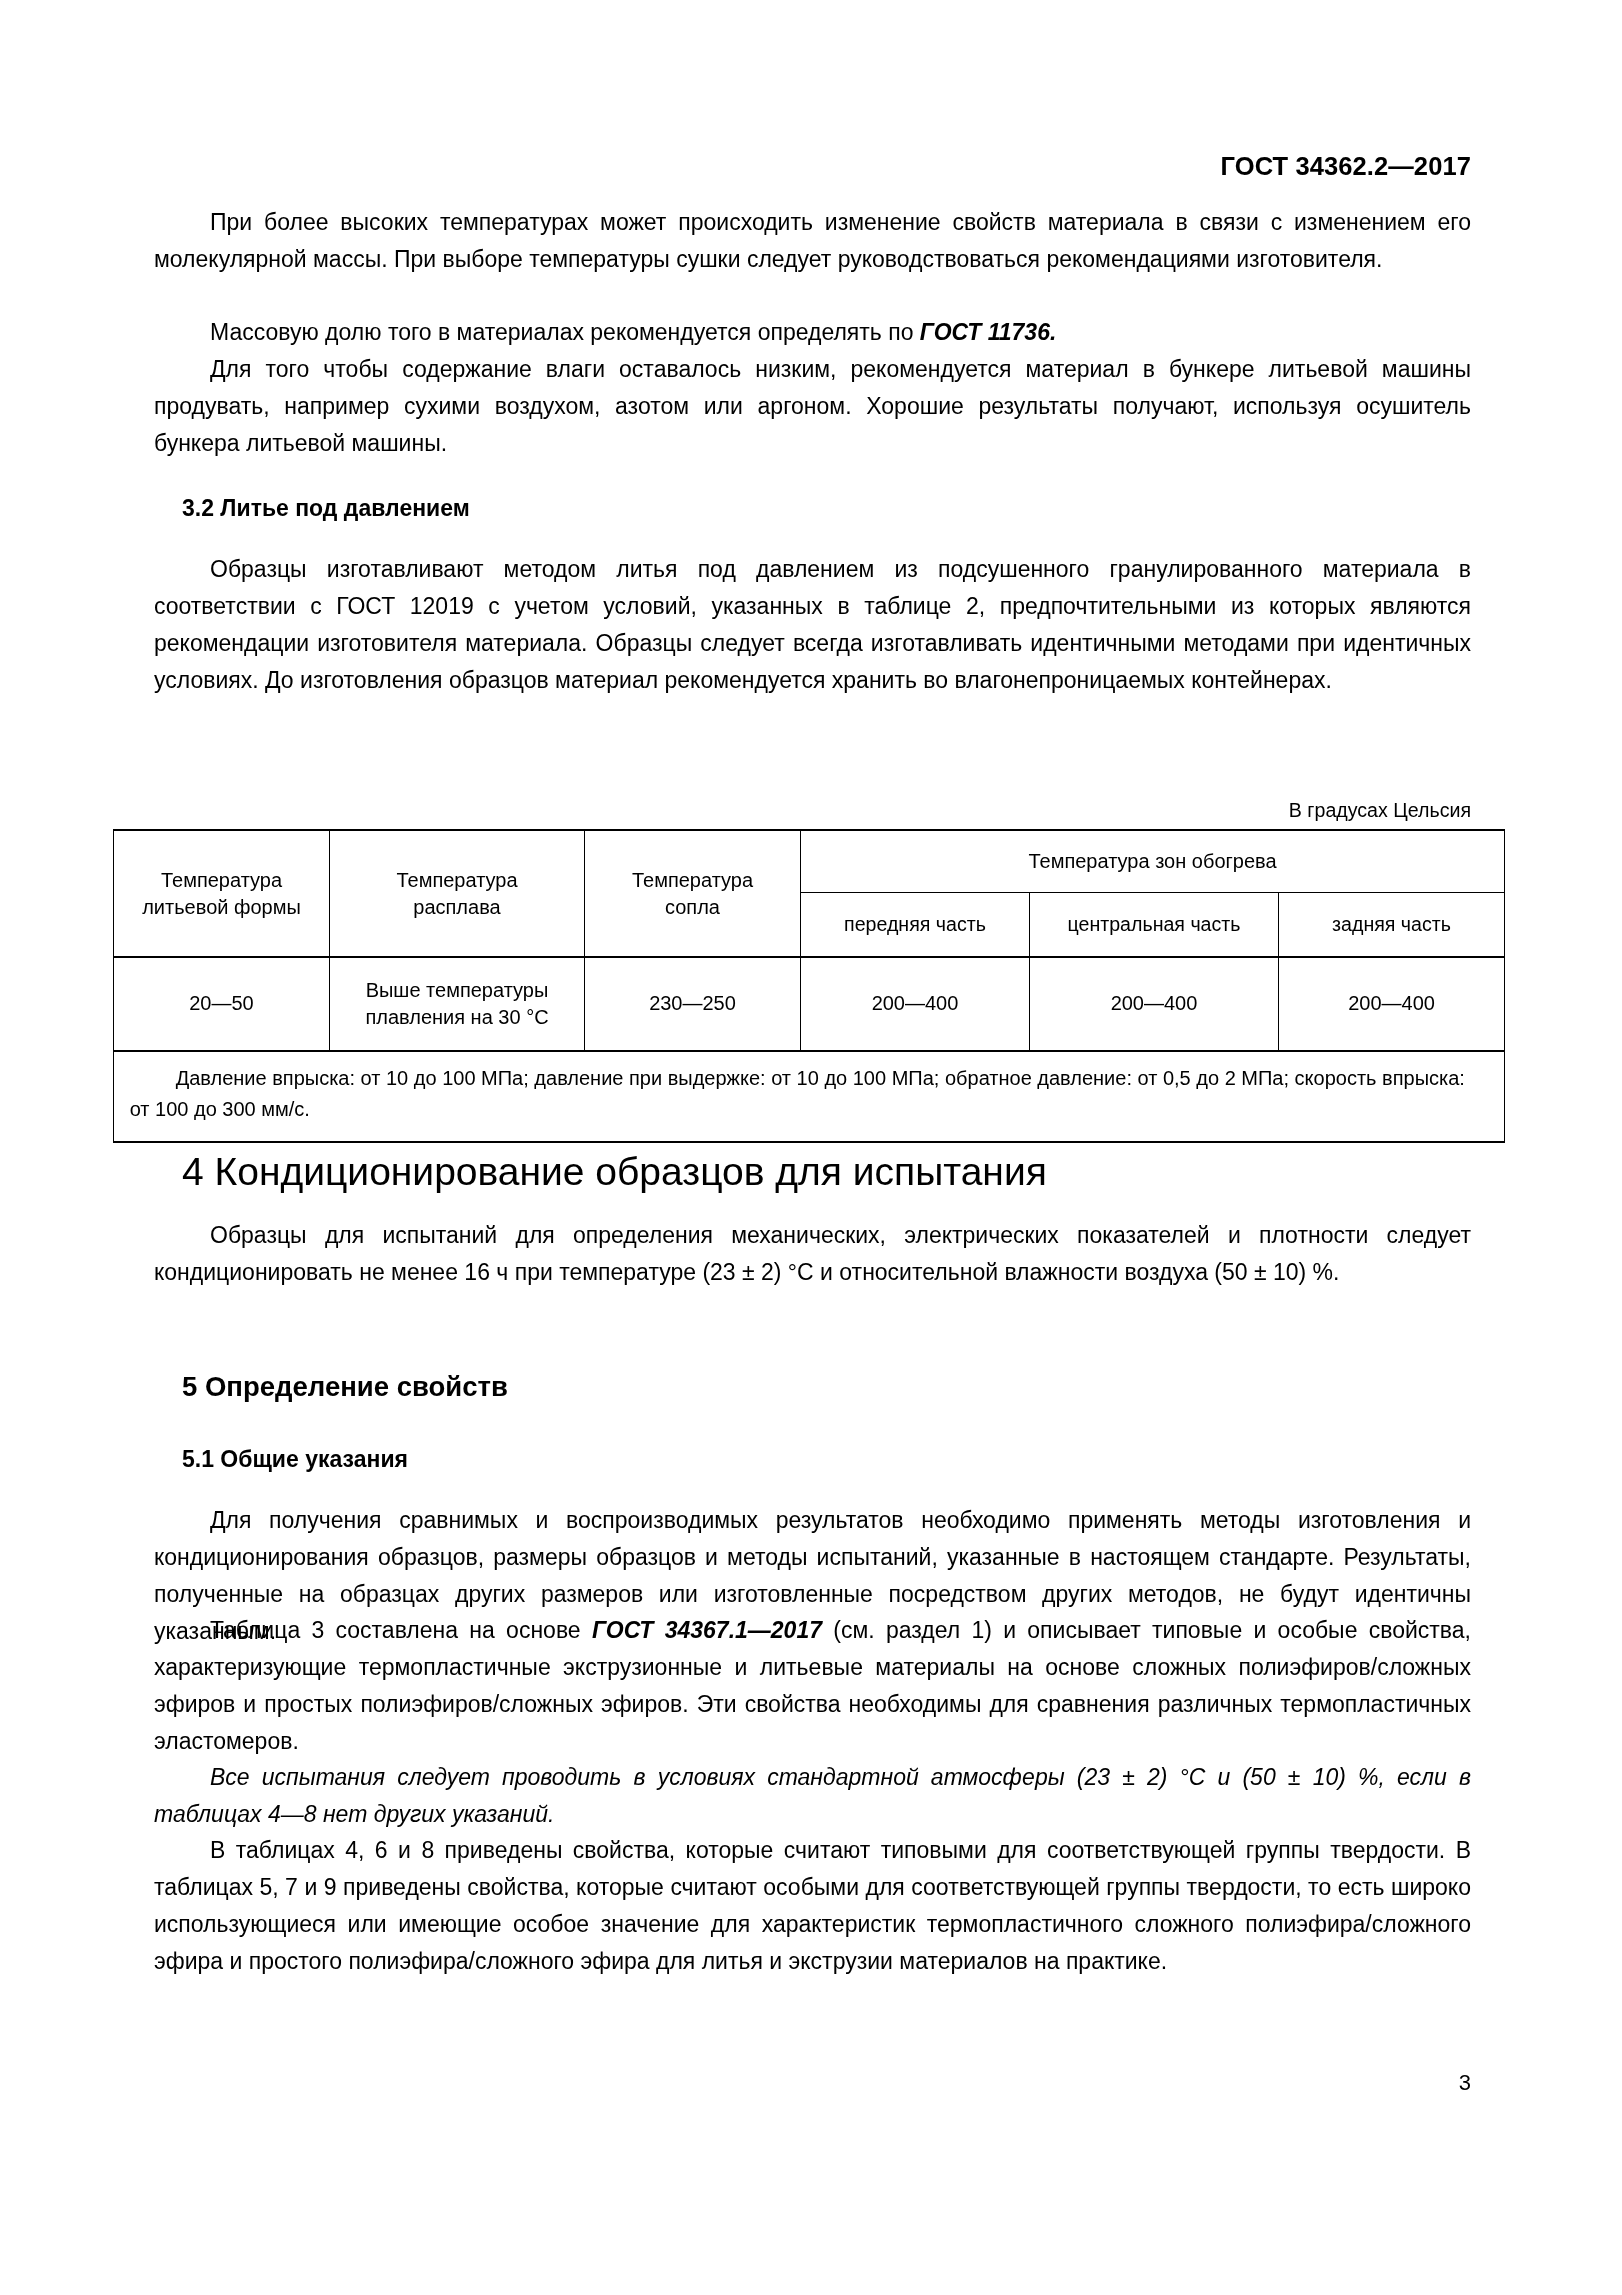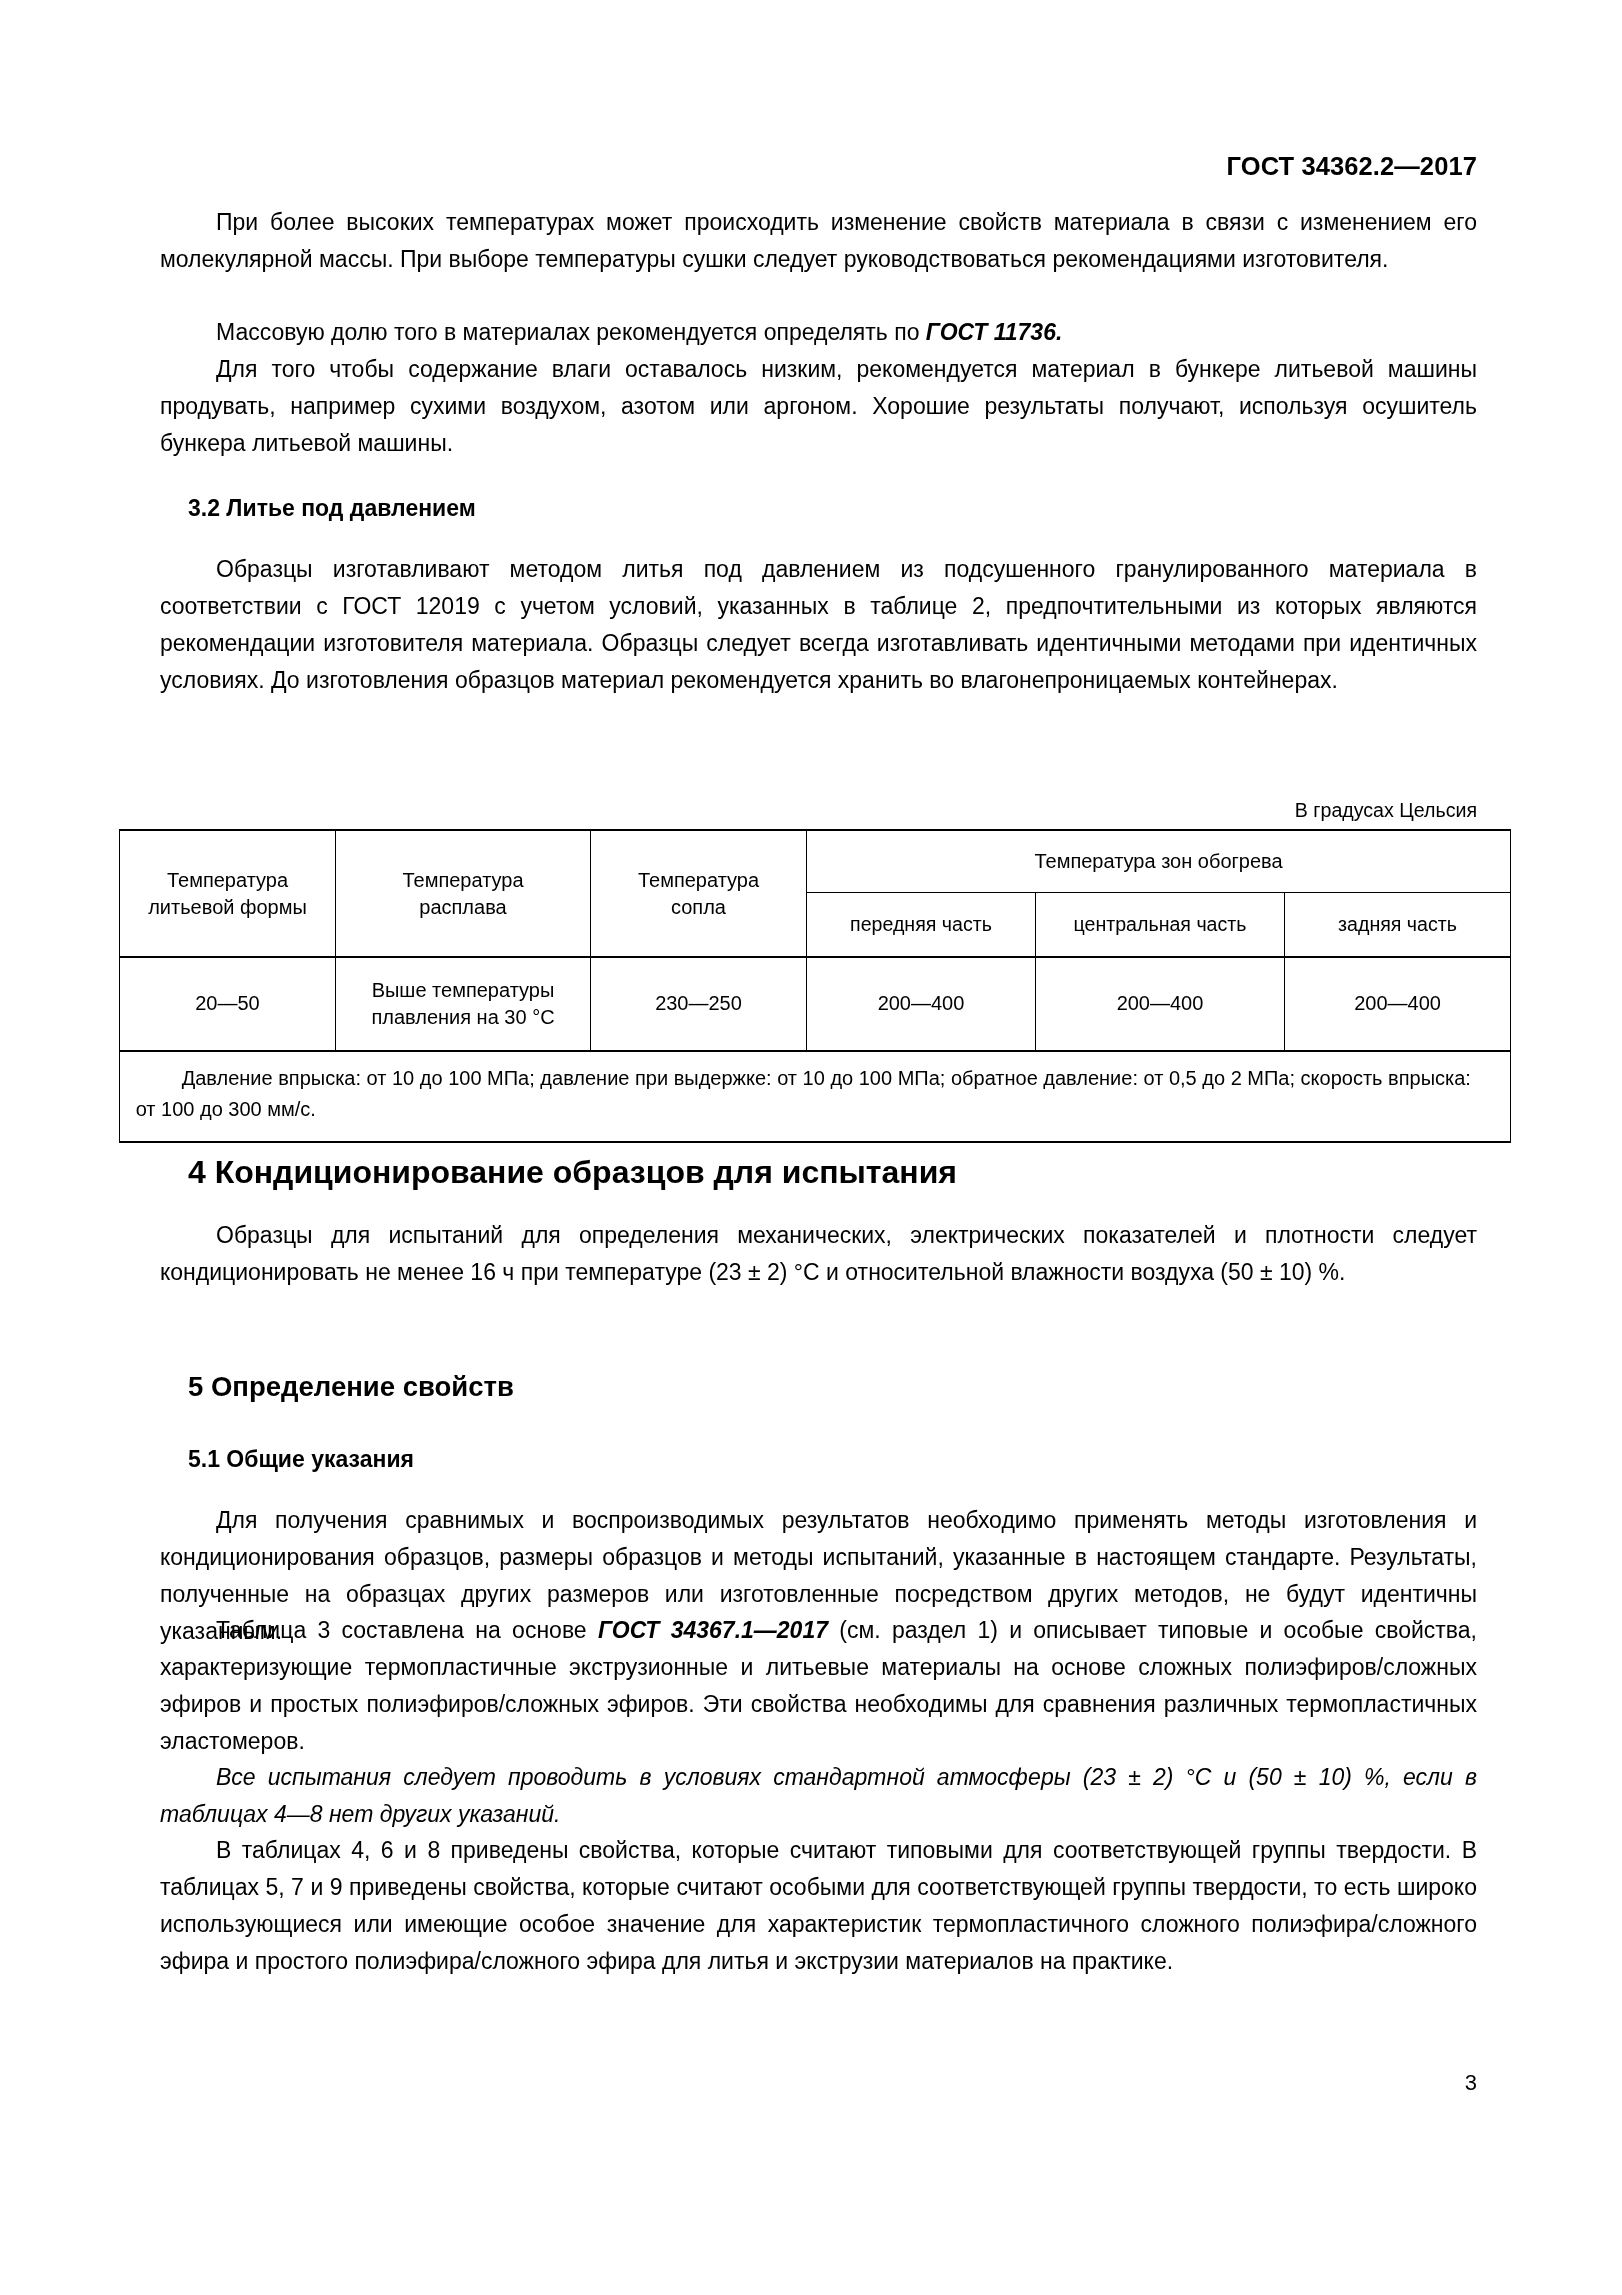--- a/index.html
+++ b/index.html
@@ -12,21 +12,20 @@
     color: #000000;
   }
   .page {
     position: relative;
     width: 1577px;
     height: 2295px;
     background: #ffffff;
     box-sizing: border-box;
     padding: 6px;
     overflow: hidden;
-    margin-left: 6px;
   }
 
   
   .doc-header {
     position: absolute;
     top: 152px;
     left: 154px;
     width: 1317px;
     text-align: right;
     font-size: 25.5px;
@@ -59,22 +58,22 @@
   .h-sub {
     position: absolute;
     left: 182px;
     font-size: 23px;
     font-weight: bold;
     line-height: 30px;
   }
   .h-main {
     position: absolute;
     left: 182px;
-    font-size: 32px;
-    font-weight: bold;
+    font-size: 39px;
+    font-weight: normal;
     line-height: 38px;
     text-align: right;
   }
   .h-main2 {
     position: absolute;
     left: 182px;
     font-size: 27.5px;
     font-weight: bold;
     line-height: 35px;
     text-align: center;

